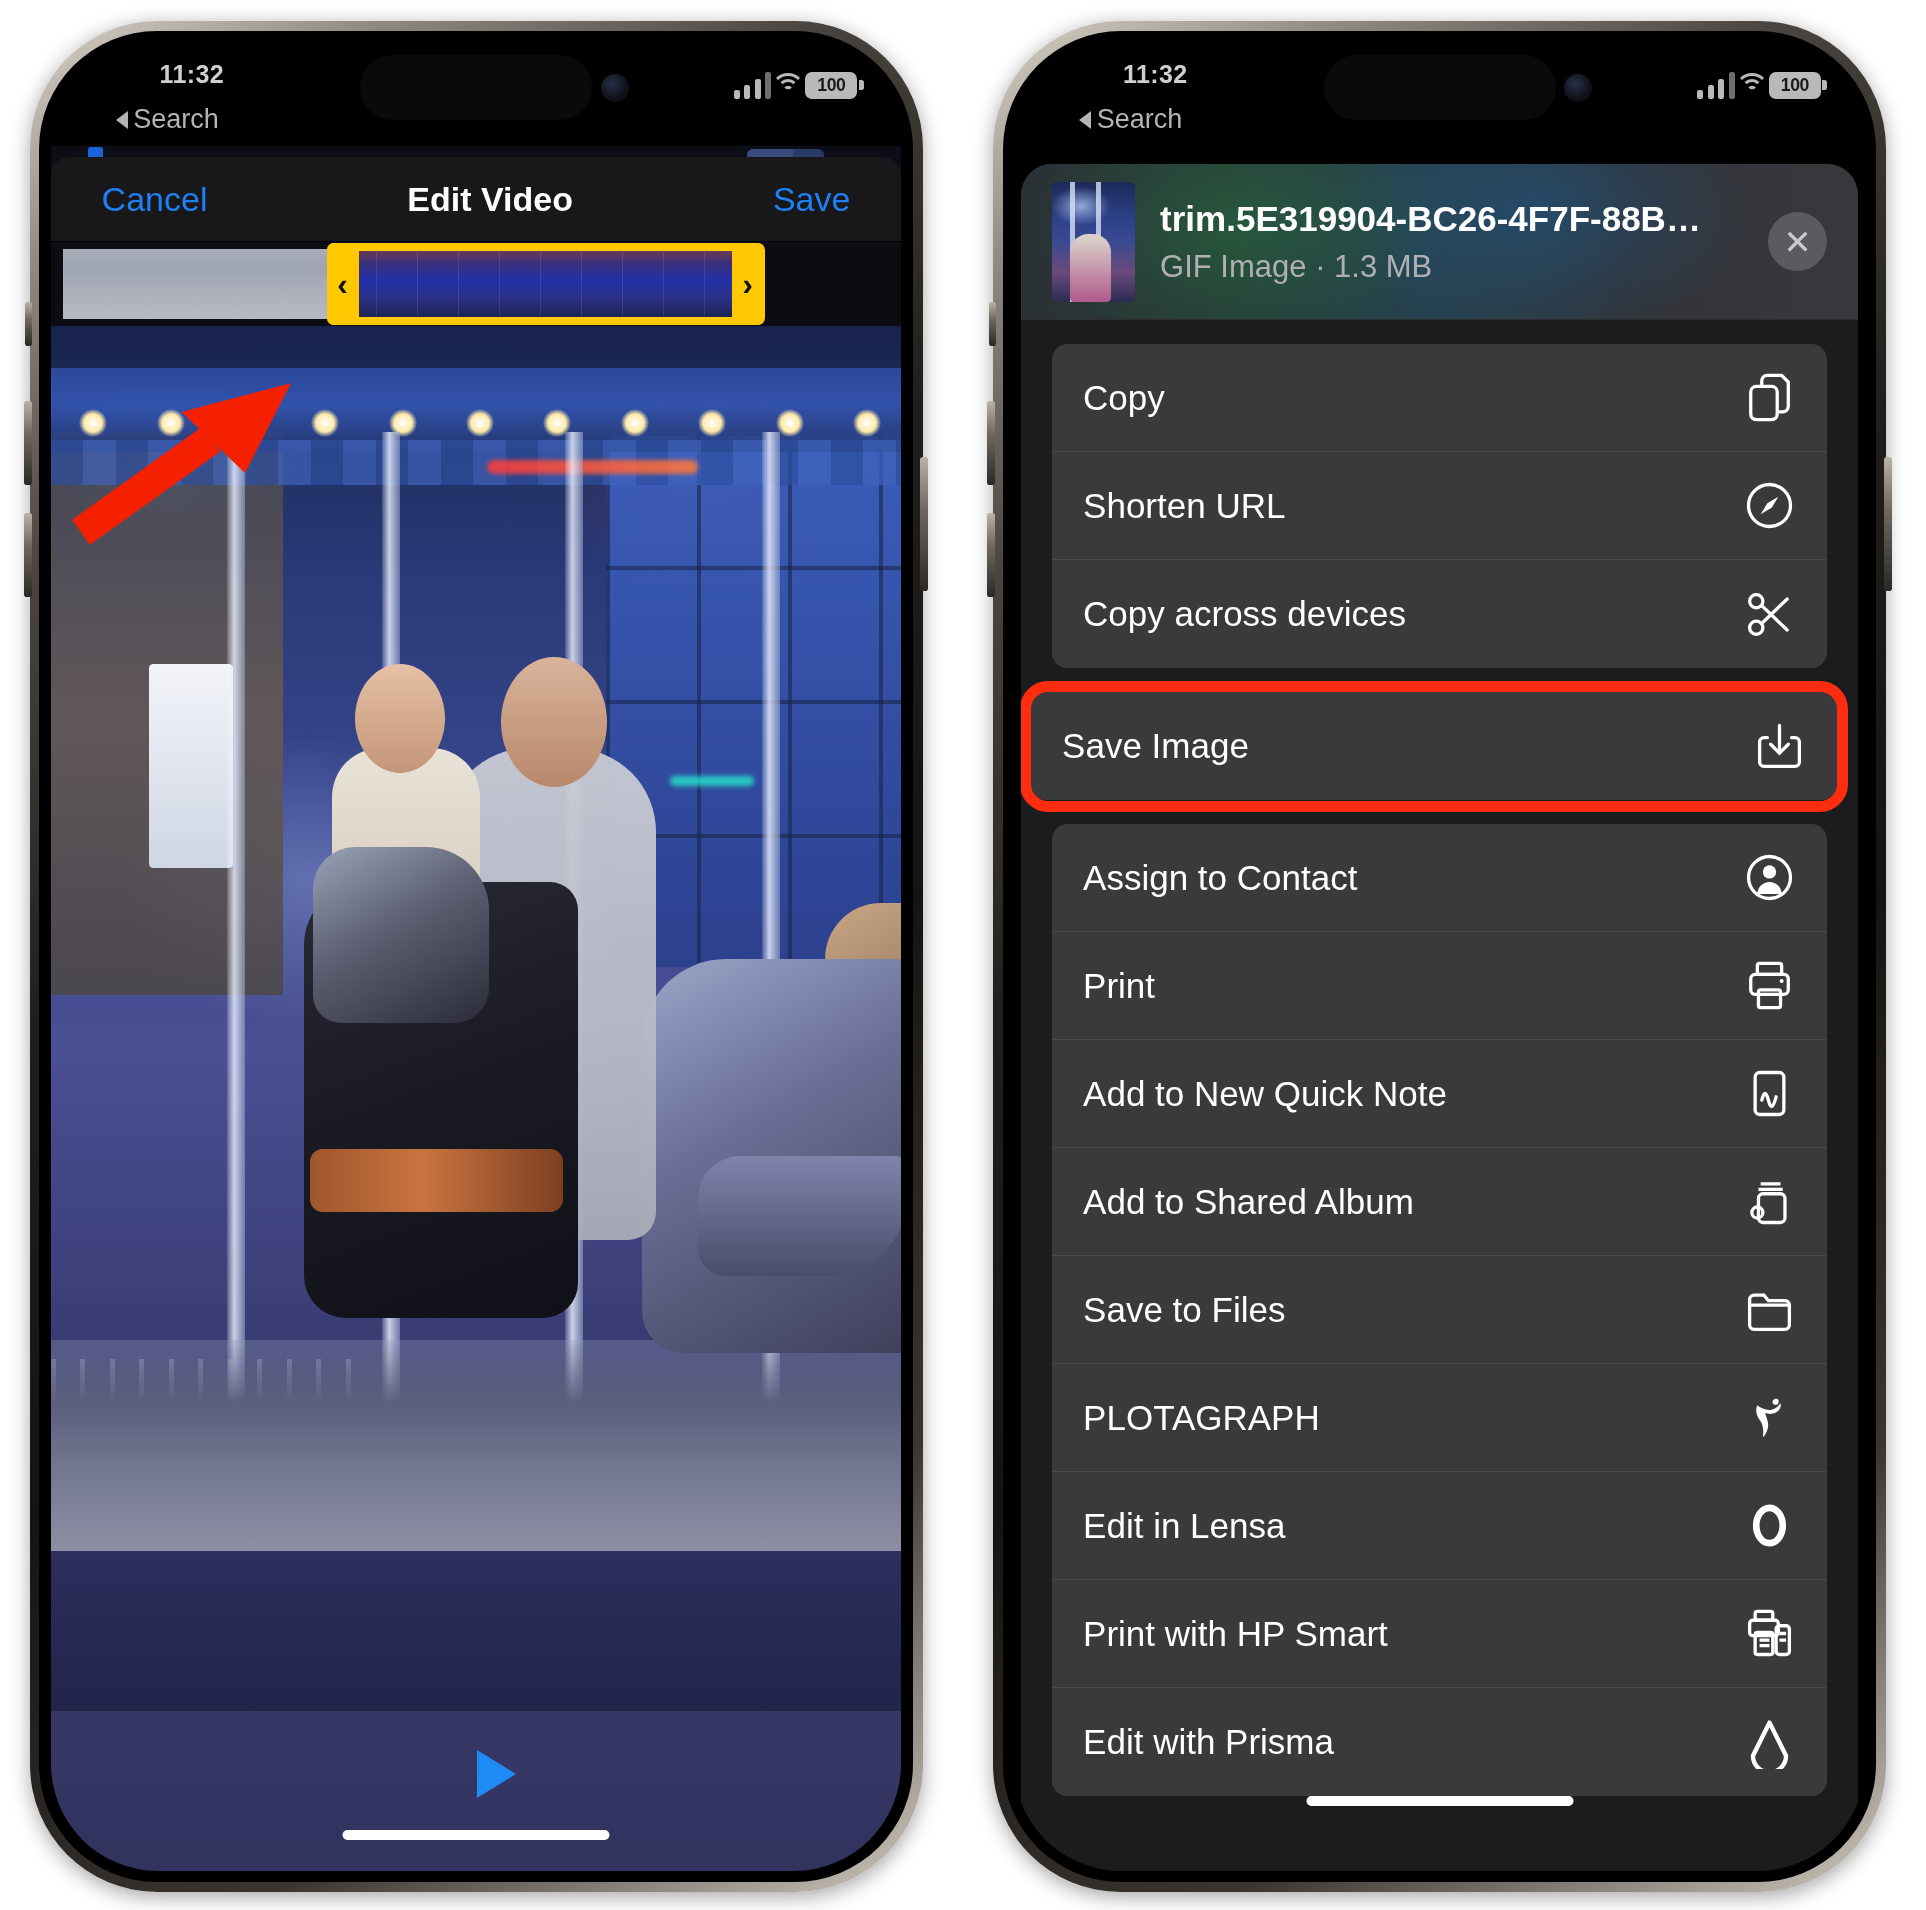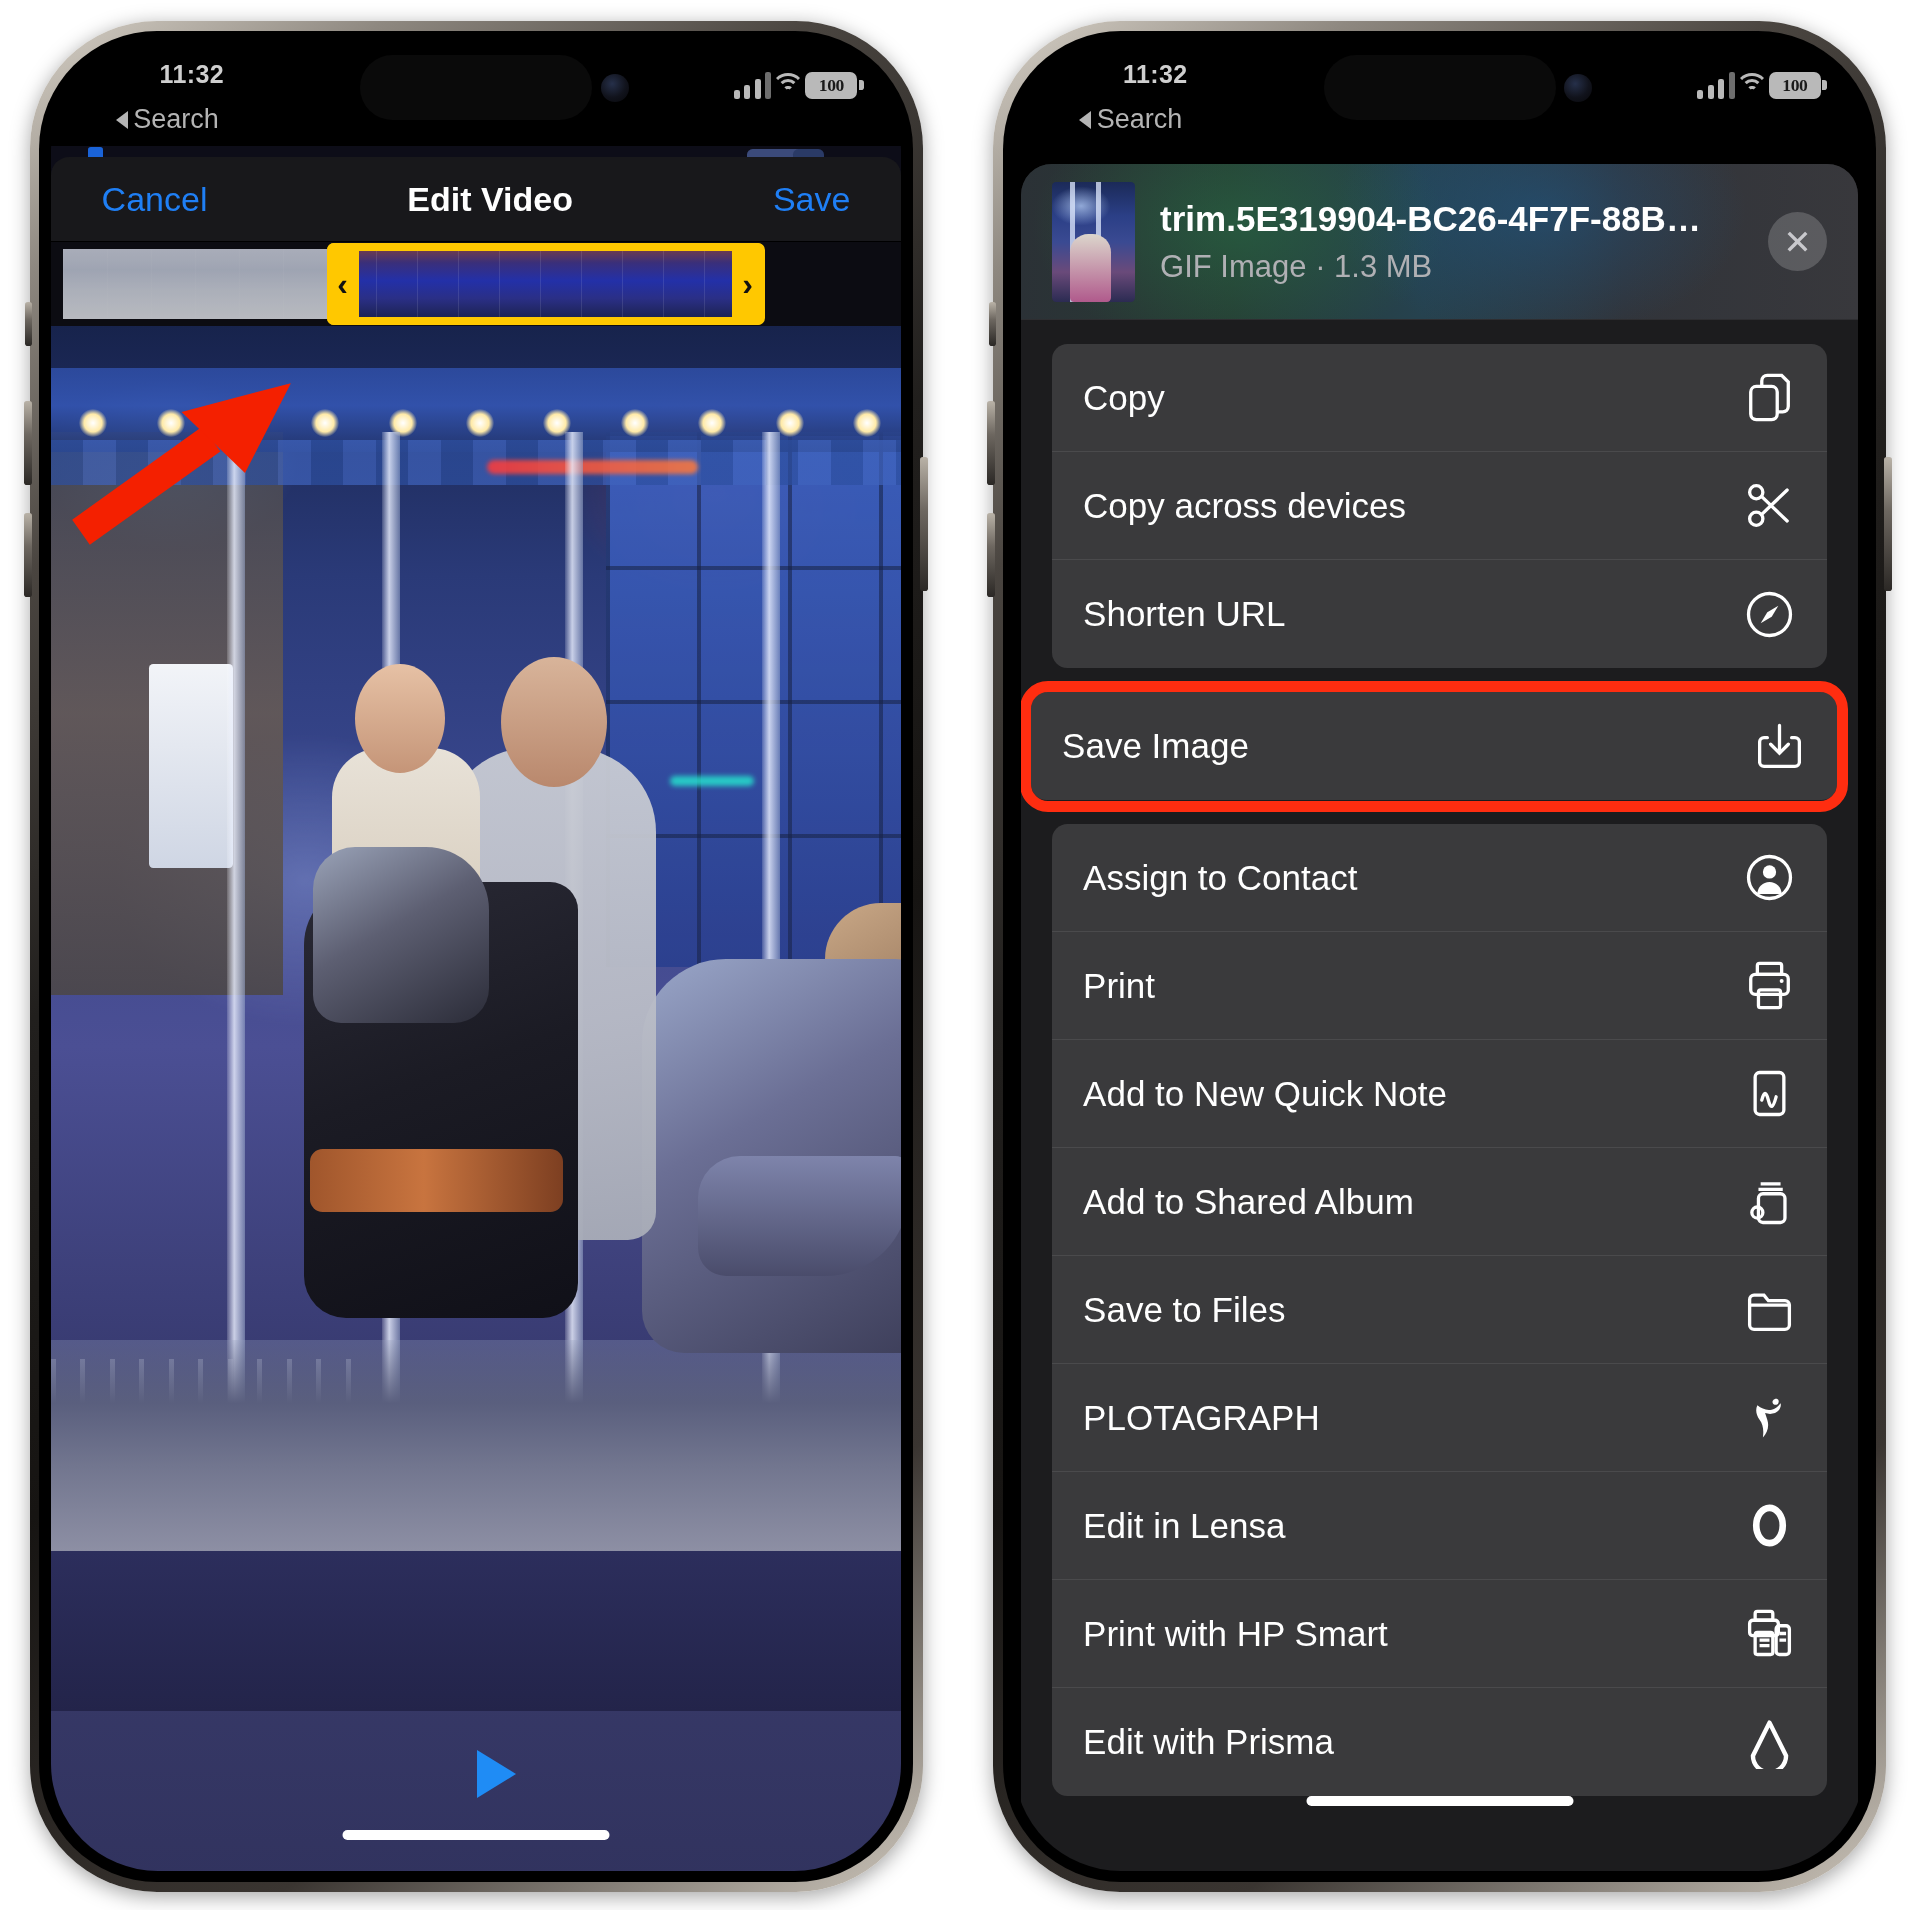--- a/index.html
+++ b/index.html
@@ -63,21 +63,21 @@
   }
   .notch {
     position:absolute; left:50%; transform:translateX(-50%); top:12.7px;
     width: 232px; height: 65px; background:#0a0a0a; border-radius:35px;
   }
   .lens {
     position:absolute; left: 550px; top: 32px;
     width: 28px; height: 28px; border-radius:50%;
     background: radial-gradient(circle at 40% 35%, #26304a 0%, #11131c 55%, #07070a 100%);
   }
-  .sb-right { position:absolute; right: 44px; top: 29.5px; display:flex; align-items:center; gap:0;font-family:Liberation Serif, serif; }
+  .sb-right { position:absolute; right: 44px; top: 29.5px; display:flex; align-items:center; gap:0; }
   .bars { display:flex; align-items:flex-end; gap:4.2px; height:27px; }
   .bars i { display:block; width:6.3px; background:#b9b9b9; border-radius:2.1px; }
   .bars i:nth-child(1){ height:9.1px; }
   .bars i:nth-child(2){ height:14px; }
   .bars i:nth-child(3){ height:19.7px; }
   .bars i:nth-child(4){ height:27px; background:#6e6e6e; }
   .wifi { position:relative; width:34px; height:27px; }
   .wifi span { position:absolute; left:50%; transform:translateX(-50%) ; border:3.5px solid #b9b9b9; border-bottom-color:transparent; border-left-color:transparent; border-right-color:transparent; border-radius:50%; }
   .wifi .w1 { width:34px;height:34px; top:1.4px; }
   .wifi .w2 { width:21px;height:21px; top:7.7px; }
@@ -489,35 +489,35 @@
                 <div class="row">
                   <span class="row-label">Copy</span>
                   <span class="row-icon">
                     <svg viewBox="0 0 48 48" fill="none" stroke="#fff" stroke-width="3">
                       <rect x="7" y="14" width="24" height="30" rx="5"></rect>
                       <path d="M17 14V9a5 5 0 0 1 5-5h13l6 6v22a5 5 0 0 1-5 5h-5"></path>
                     </svg>
                   </span>
                 </div>
                 <div class="row">
+                  <span class="row-label">Shorten URL</span>
+                  <span class="row-icon">
+                    <svg viewBox="0 0 48 48" fill="none" stroke="#fff" stroke-width="3">
+                      <circle cx="24" cy="24" r="19"></circle>
+                      <path d="M32 16L26 26L16 32L22 22Z" fill="#fff" stroke="none"></path>
+                    </svg>
+                  </span>
+                </div>
+                <div class="row">
                   <span class="row-label">Copy across devices</span>
                   <span class="row-icon">
                     <svg viewBox="0 0 48 48" fill="none" stroke="#fff" stroke-width="3" stroke-linecap="round">
                       <circle cx="12" cy="36" r="6"></circle>
                         <circle cx="12" cy="12" r="6"></circle>
                       <path d="M17 16L40 38M17 32L40 10"></path>
-                    </svg>
-                  </span>
-                </div>
-                <div class="row">
-                  <span class="row-label">Shorten URL</span>
-                  <span class="row-icon">
-                    <svg viewBox="0 0 48 48" fill="none" stroke="#fff" stroke-width="3">
-                      <circle cx="24" cy="24" r="19"></circle>
-                      <path d="M32 16L26 26L16 32L22 22Z" fill="#fff" stroke="none"></path>
                     </svg>
                   </span>
                 </div>
               </div>
 
               <div class="hl-wrap">
                 <div class="group">
                   <div class="row">
                     <span class="row-label">Save Image</span>
                     <span class="row-icon">

